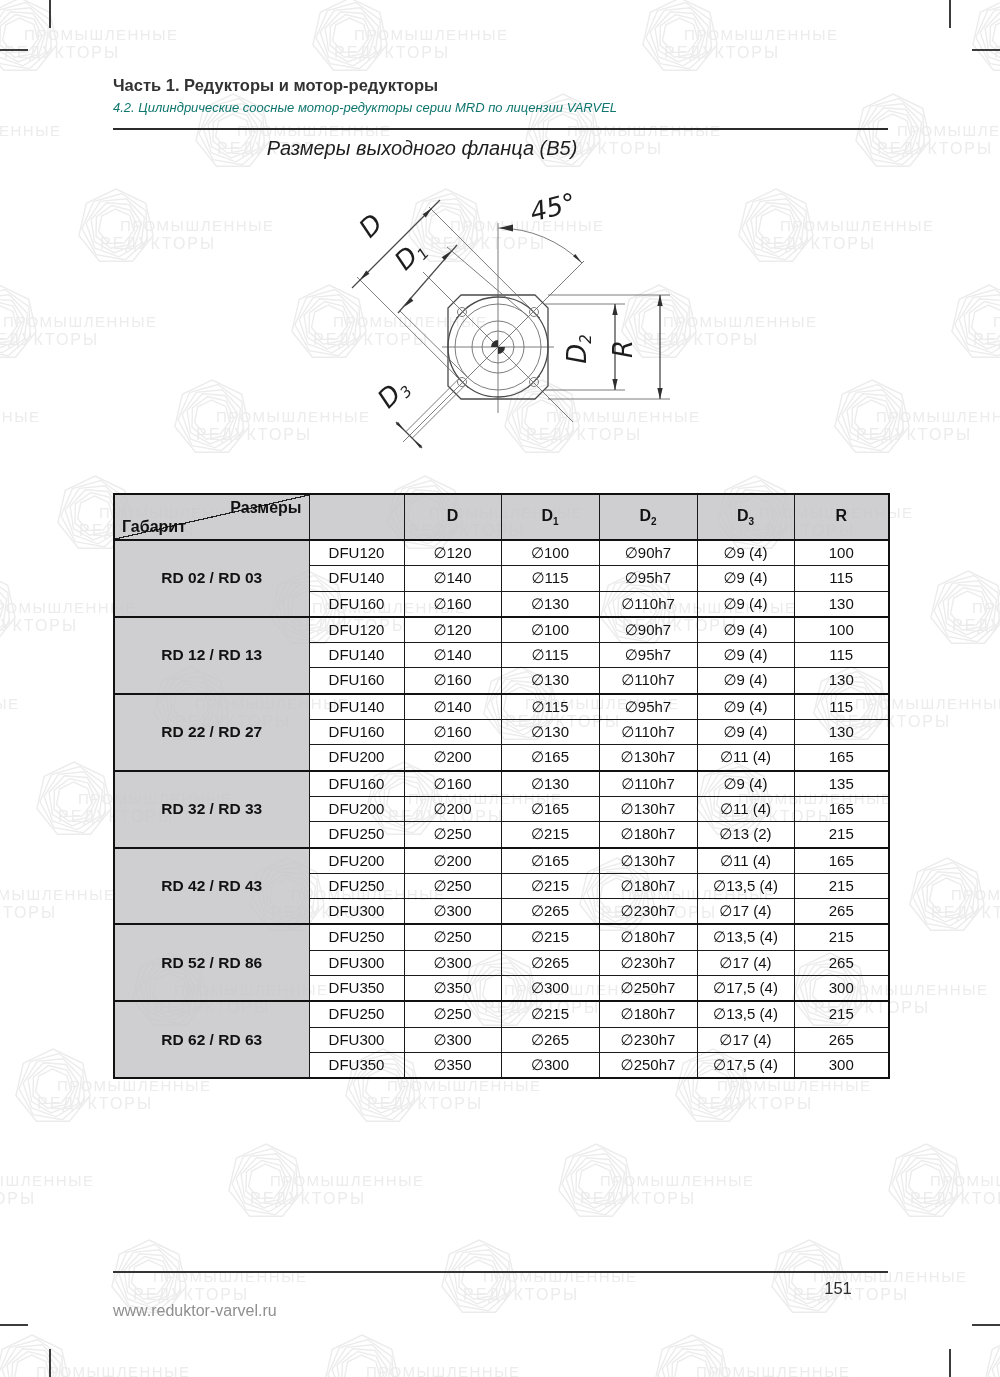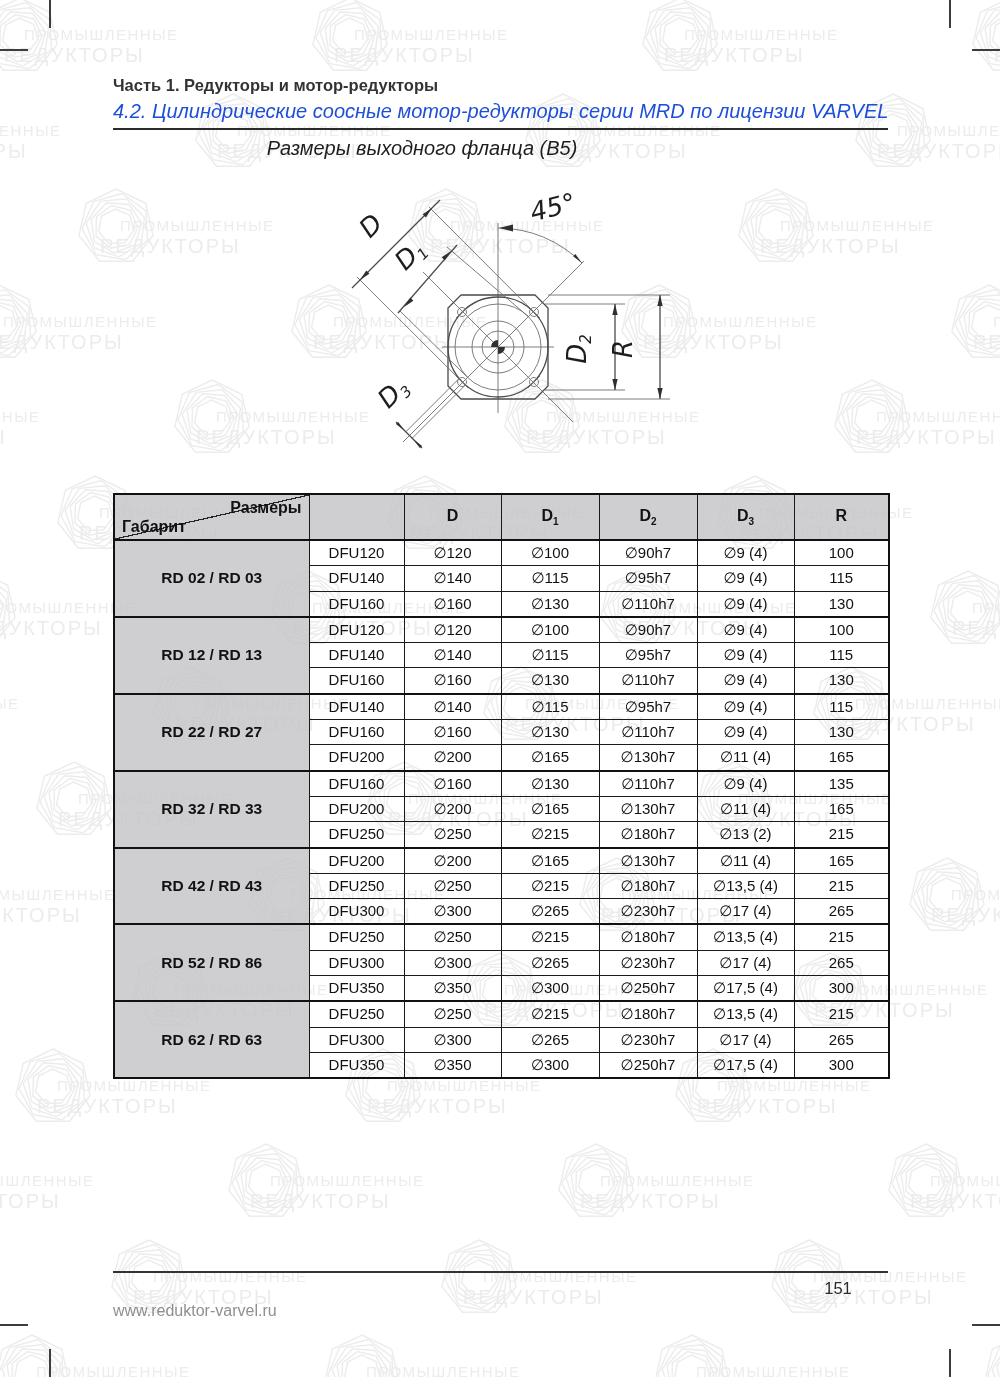--- a/index.html
+++ b/index.html
@@ -3,27 +3,27 @@
 <meta charset="utf-8">
 <style>
   html,body{margin:0;padding:0;background:#fff;}
   .page{position:relative;width:1000px;height:1377px;background:#fff;overflow:hidden;
         font-family:"Liberation Sans","DejaVu Sans",sans-serif;color:#222;}
   
   .wm-layer{position:absolute;inset:0;z-index:0;}
   .wm{position:absolute;width:260px;height:90px;color:#ececec;}
   .wm svg{position:absolute;left:0;top:0;}
   .wm .wm1{position:absolute;left:44px;top:34px;font-size:15px;letter-spacing:1.5px;white-space:nowrap;}
-  .wm .wm2{position:absolute;left:24px;top:52px;font-size:20px;letter-spacing:2px;white-space:nowrap;}
+  .wm .wm2{position:absolute;left:24px;top:52px;font-size:16px;letter-spacing:2px;white-space:nowrap;}
   
   .mark{position:absolute;background:#3c3c3c;}
   
   .content{position:absolute;inset:0;z-index:1;}
   .part-title{position:absolute;left:113px;top:76px;font-size:16.5px;font-weight:bold;color:#333;}
-  .section-subtitle{position:absolute;left:113px;top:100px;font-size:20px;font-style:italic;color:#1d4ed8;}
+  .section-subtitle{position:absolute;left:113px;top:100px;font-size:13px;font-style:italic;color:#0f766e;}
   .head-rule{position:absolute;left:113px;top:128px;width:775px;height:2px;background:#2b2b2b;}
   .page-title{position:absolute;left:0;top:137px;width:844px;text-align:center;
               font-size:20px;font-style:italic;color:#1d1d1d;}
   
   .tbl-wrap{position:absolute;left:113px;top:493px;}
   table{border-collapse:collapse;table-layout:fixed;width:775px;border:2px solid #111;}
   td,th{border:1px solid #1a1a1a;font-size:15px;text-align:center;padding:0;color:#111;
         height:24.3px;line-height:24.3px;white-space:nowrap;}
   thead th{height:44px;background:rgba(196,197,199,0.82);font-weight:bold;font-size:16px;
            border-bottom:2px solid #111;line-height:normal;}

